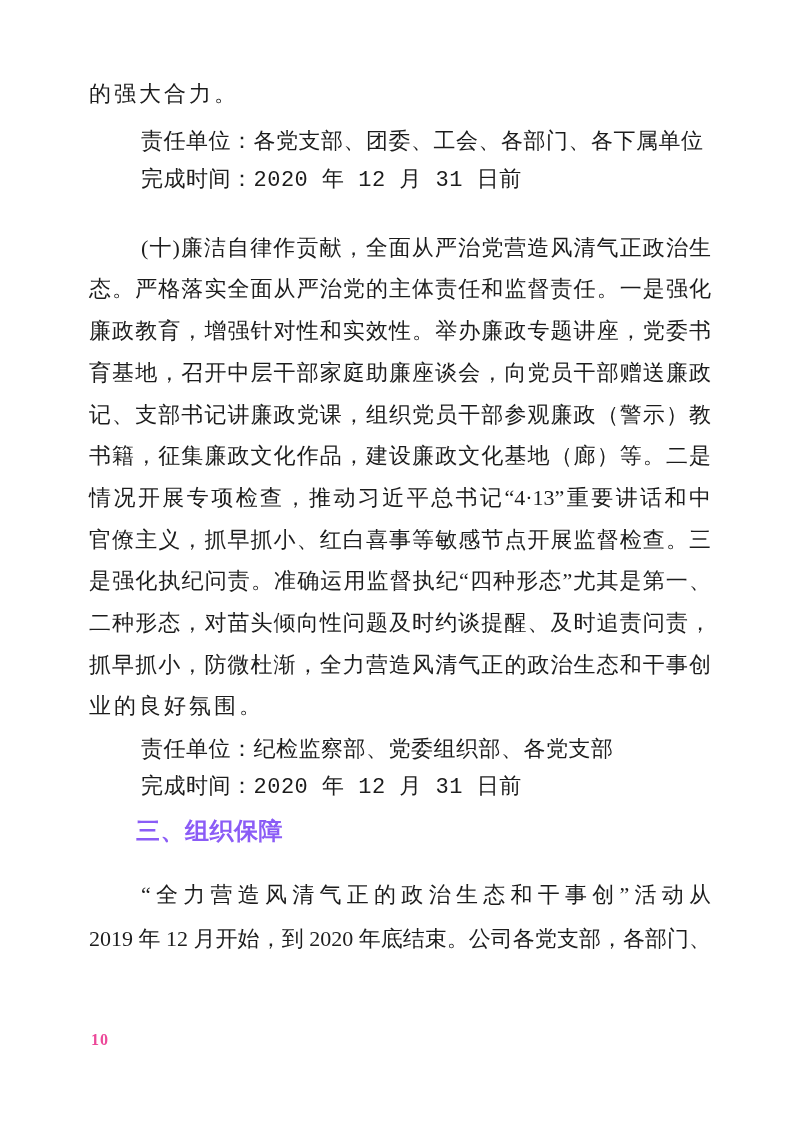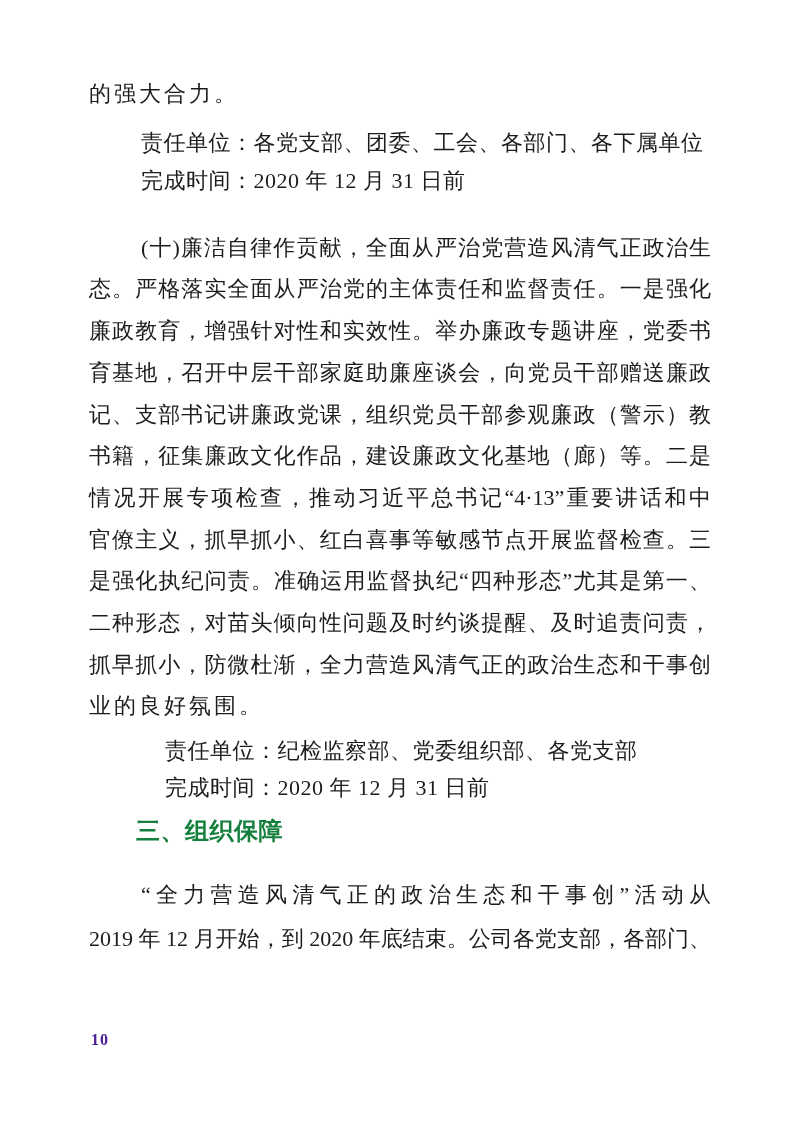--- a/index.html
+++ b/index.html
@@ -39,51 +39,52 @@
     text-align-last: justify;
     text-justify: inter-character;
   }
   .indent2 {
     text-indent: 52px;
     margin-top: 27px;
   }
   .resp-block {
     margin-left: 52px;
     margin-top: 9px;
+    font-family: Liberation Mono, monospace;
   }
   .resp-line {
     margin: 0;
     font-size: 22px;
     line-height: 38px;
     letter-spacing: 0.5px;
   }
   .resp-block-2 { margin-top: 5px; }
-  .resp-block-2 .resp-line { line-height: 37px; margin-left: 24px; }
+  .resp-block-2 .resp-line { line-height: 37px; }
   .para-10 { margin-top: 4px; }
   .section-heading {
     margin: 10px 0 11px 0;
     padding-left: 47px;
     font-family: "Liberation Sans", sans-serif;
     font-weight: bold;
     font-size: 24px;
     line-height: 30px;
     letter-spacing: 0.5px;
-    color: #15803d;
+    color: #8b5cf6;
   }
   .org-para { margin-top: 1px; }
   .org-para .body-line { line-height: 44px; }
   .page-number {
     position: absolute;
     left: 91px;
     top: 1031px;
     font-family: "Liberation Serif", serif;
     font-size: 16px;
     font-weight: bold;
     letter-spacing: 1px;
-    color: #4c1d95;
+    color: #ec4899;
   }
 </style>
 </head>
 <body>
 
 <div class="page">
   <div class="content">
 
     <p class="body-line short">的强大合力。</p>
 

